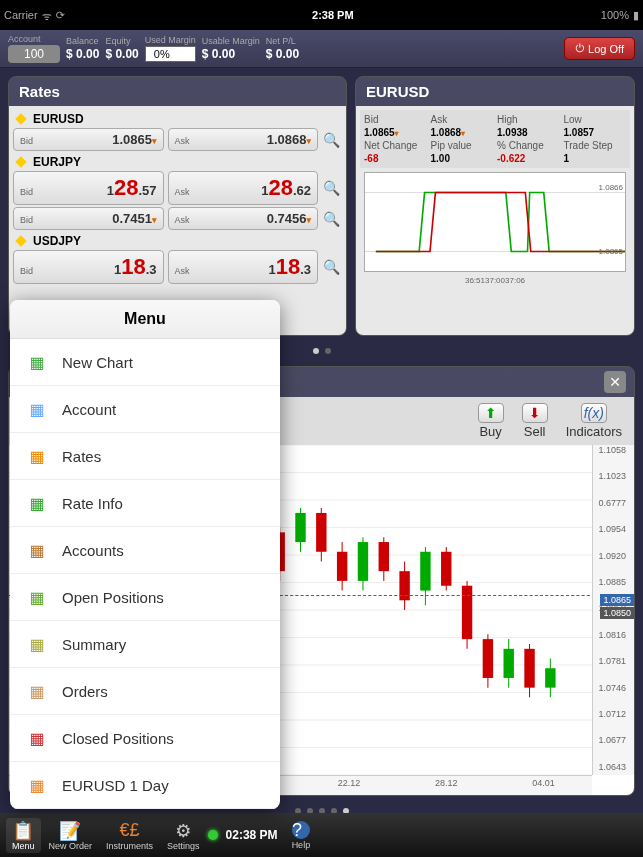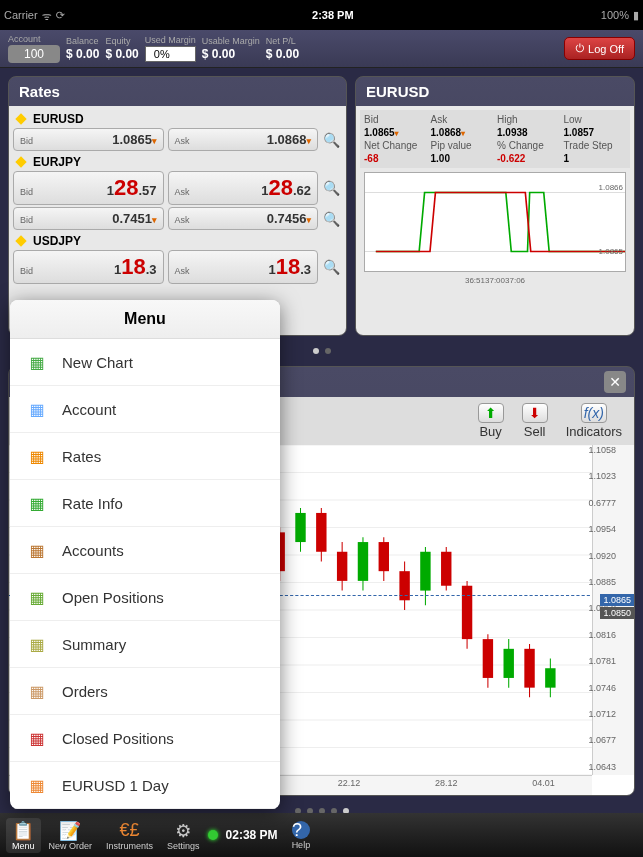--- a/index.html
+++ b/index.html
@@ -63,21 +63,21 @@
 .close-x { width: 22px; height: 22px; background: #888; border-radius: 4px; color: #fff; display: flex; align-items: center; justify-content: center; font-size: 14px; }
 .chart-toolbar { background: #ddd; padding: 4px 6px; display: flex; align-items: center; gap: 6px; }
 .seg { display: flex; border-radius: 5px; overflow: hidden; border: 1px solid #888; }
 .seg .opt { padding: 4px 12px; font-size: 11px; background: linear-gradient(#eee, #ccc); color: #333; }
 .seg .opt.active { background: linear-gradient(#5a5a8a, #3a3a6a); color: #fff; }
 .tool-btn { display: flex; flex-direction: column; align-items: center; gap: 1px; padding: 2px 6px; }
 .tool-btn .ico { width: 26px; height: 20px; border: 1px solid #999; border-radius: 4px; background: linear-gradient(#fff, #ddd); display: flex; align-items: center; justify-content: center; font-size: 14px; }
 .tool-btn .lbl { font-size: 13px; color: #333; }
 .chart-area { flex: 1; background: #fff; position: relative; overflow: hidden; }
 .y-axis { position: absolute; right: 0; top: 0; bottom: 20px; width: 42px; background: #f5f5f5; border-left: 1px solid #ccc; font-size: 9px; color: #666; }
-.y-tick { position: absolute; right: 18px; }
+.y-tick { position: absolute; right: 8px; }
 .price-lbl { position: absolute; right: 0; background: #36a; color: #fff; font-size: 9px; padding: 1px 3px; }
 .x-axis { position: absolute; bottom: 0; left: 0; right: 42px; height: 20px; display: flex; font-size: 9px; color: #666; background: #f5f5f5; border-top: 1px solid #ccc; }
 .x-tick { flex: 1; text-align: center; padding-top: 2px; }
 .candles { position: absolute; left: 0; right: 42px; top: 0; bottom: 20px; }
 
 
 .menu-pop { position: absolute; left: 10px; bottom: 48px; width: 270px; background: #fff; border-radius: 8px; box-shadow: 0 4px 20px rgba(0,0,0,0.5); overflow: hidden; z-index: 100; }
 .menu-pop::after { content: ''; position: absolute; bottom: -10px; left: 20px; border: 10px solid transparent; border-top-color: #fff; border-bottom: none; }
 .menu-hdr { text-align: center; padding: 10px; font-weight: bold; font-size: 16px; border-bottom: 1px solid #ddd; background: linear-gradient(#f8f8f8, #eee); }
 .menu-item { display: flex; align-items: center; gap: 12px; padding: 10px 14px; border-bottom: 1px solid #eee; font-size: 15px; color: #333; }

